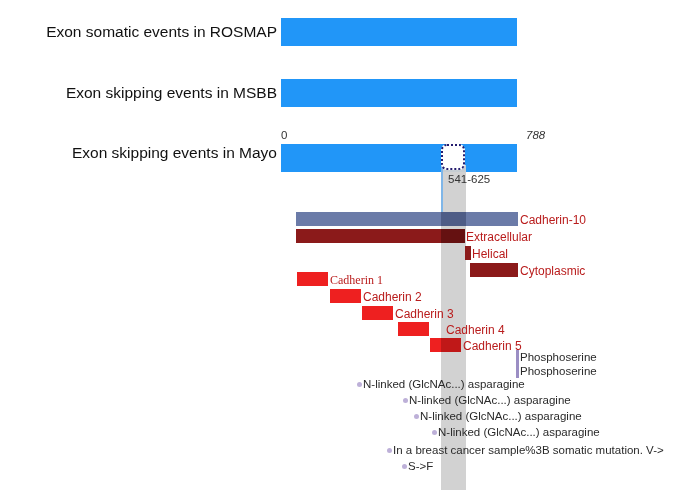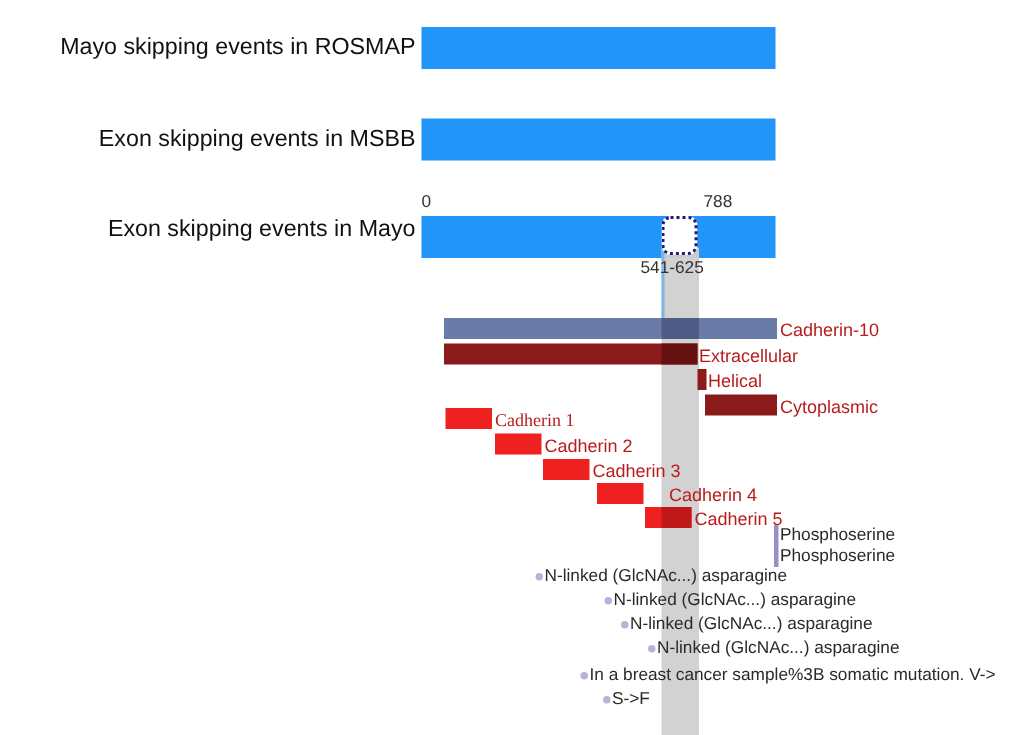--- a/index.html
+++ b/index.html
@@ -75,21 +75,21 @@
     top: 144px;
     width: 24px;
     height: 26px;
     background: #ffffff;
     border: 2px dotted #241b6e;
     border-radius: 6px;
     box-sizing: border-box;
   }
   .sel-range-label {
     position: absolute;
-    left: 427px;
+    left: 448px;
     top: 173px;
     font-size: 11.5px;
     color: #333333;
     line-height: 12px;
     white-space: nowrap;
   }
 
   
   .feat {
     position: absolute;
@@ -123,30 +123,30 @@
     color: #2a2a2a;
     white-space: nowrap;
     line-height: 1;
   }
 </style>
 </head>
 <body>
 
 <div id="stage">
 
-  <div class="row-label" style="top:24px;">Mayo skipping events in ROSMAP</div>
+  <div class="row-label" style="top:24px;">Exon somatic events in ROSMAP</div>
   <div class="row-label" style="top:85px;">Exon skipping events in MSBB</div>
   <div class="row-label" style="top:145px;">Exon skipping events in Mayo</div>
 
   <div class="blue-bar" style="top:18px;"></div>
   <div class="blue-bar" style="top:79px;"></div>
   <div class="blue-bar" style="top:144px;"></div>
 
   <div class="axis-tick" style="left:281px; top:130px;">0</div>
-  <div class="axis-tick" style="left:469px; top:130px;">788</div>
+  <div class="axis-tick" style="left:526px; top:130px;font-style:italic;">788</div>
 
   <div class="sel-band"></div>
   <div class="sel-band-top"></div>
 
   <div class="sel-handle"></div>
   <div class="sel-range-label">541-625</div>
 
   <div class="feat" style="left:296px; top:212px; width:222px; background:#6b7ba8;"></div>
   <div class="feat" style="left:441px; top:212px; width:25px; background:#4e5c86;"></div>
   <div class="feat-lbl" style="left:520px; top:214px;">Cadherin-10</div>

